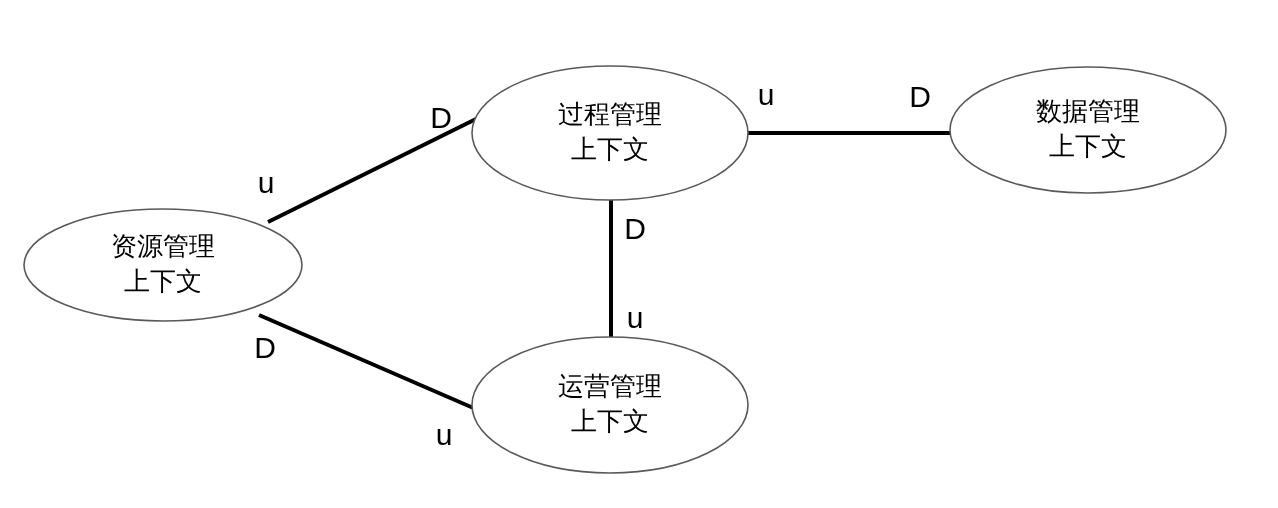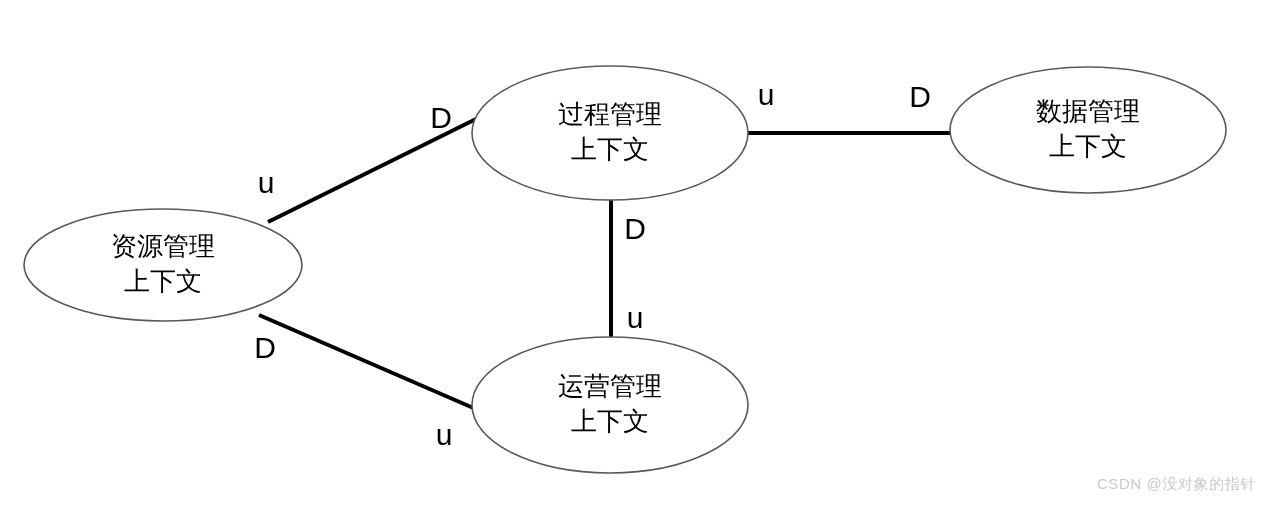--- a/index.html
+++ b/index.html
@@ -108,14 +108,13 @@
       <text class="edge-label" x="920" y="99">D</text>
 
       <text class="edge-label" x="635" y="231">D</text>
       <text class="edge-label" x="635" y="320">u</text>
 
       <text class="edge-label" x="265" y="350">D</text>
       <text class="edge-label" x="444" y="437">u</text>
     </g>
   </svg>
 
-  <div class="watermark">CSDN @没对象的指针</div>
 </div>
 
 </body></html>

